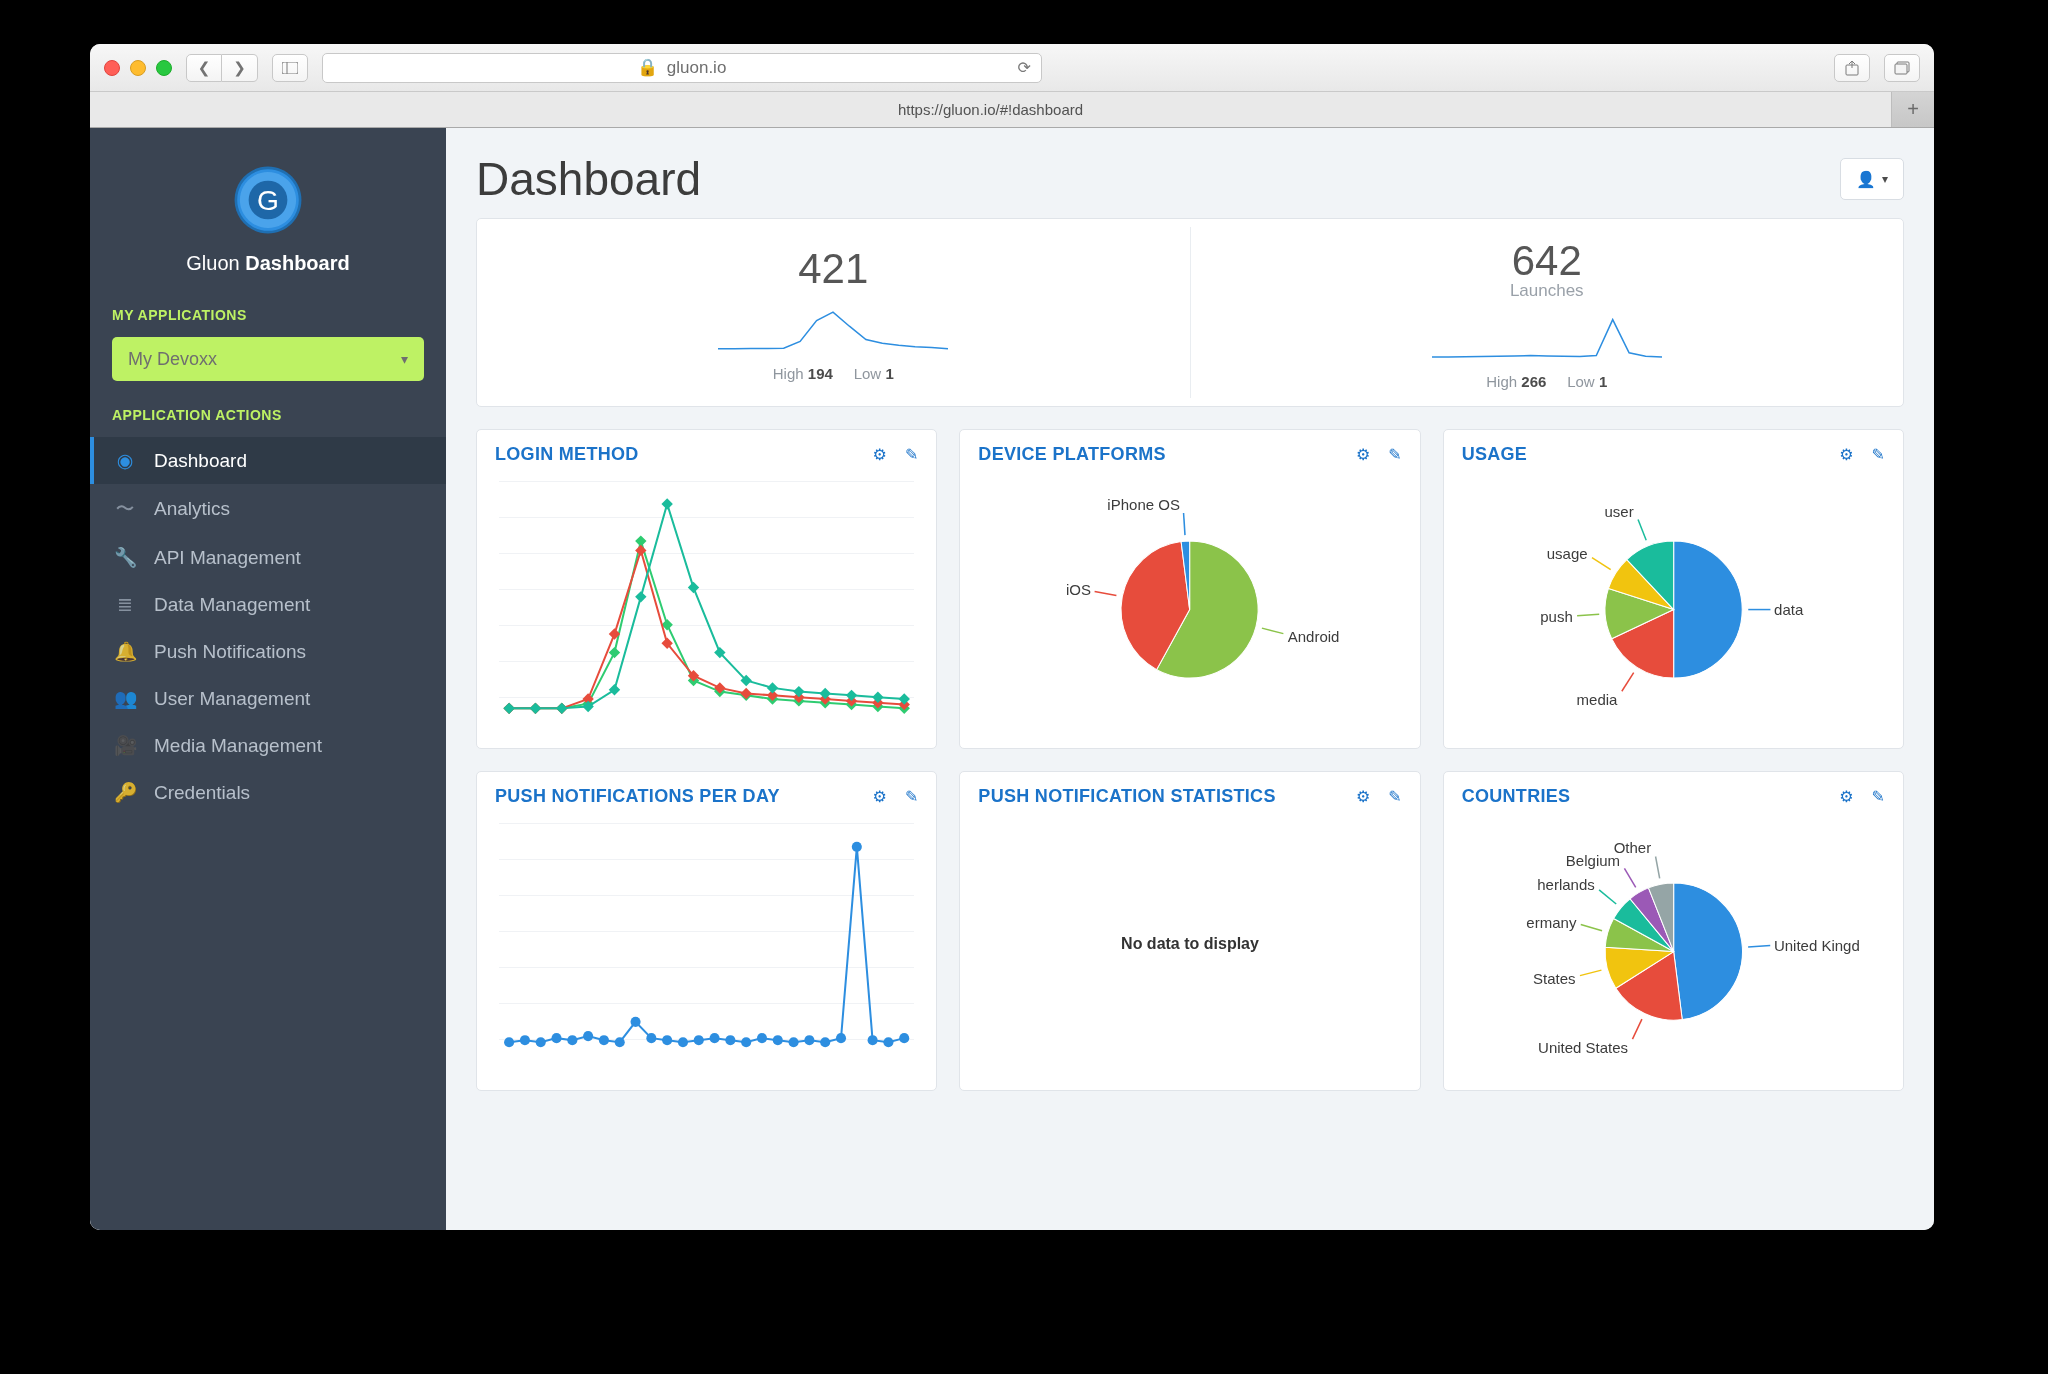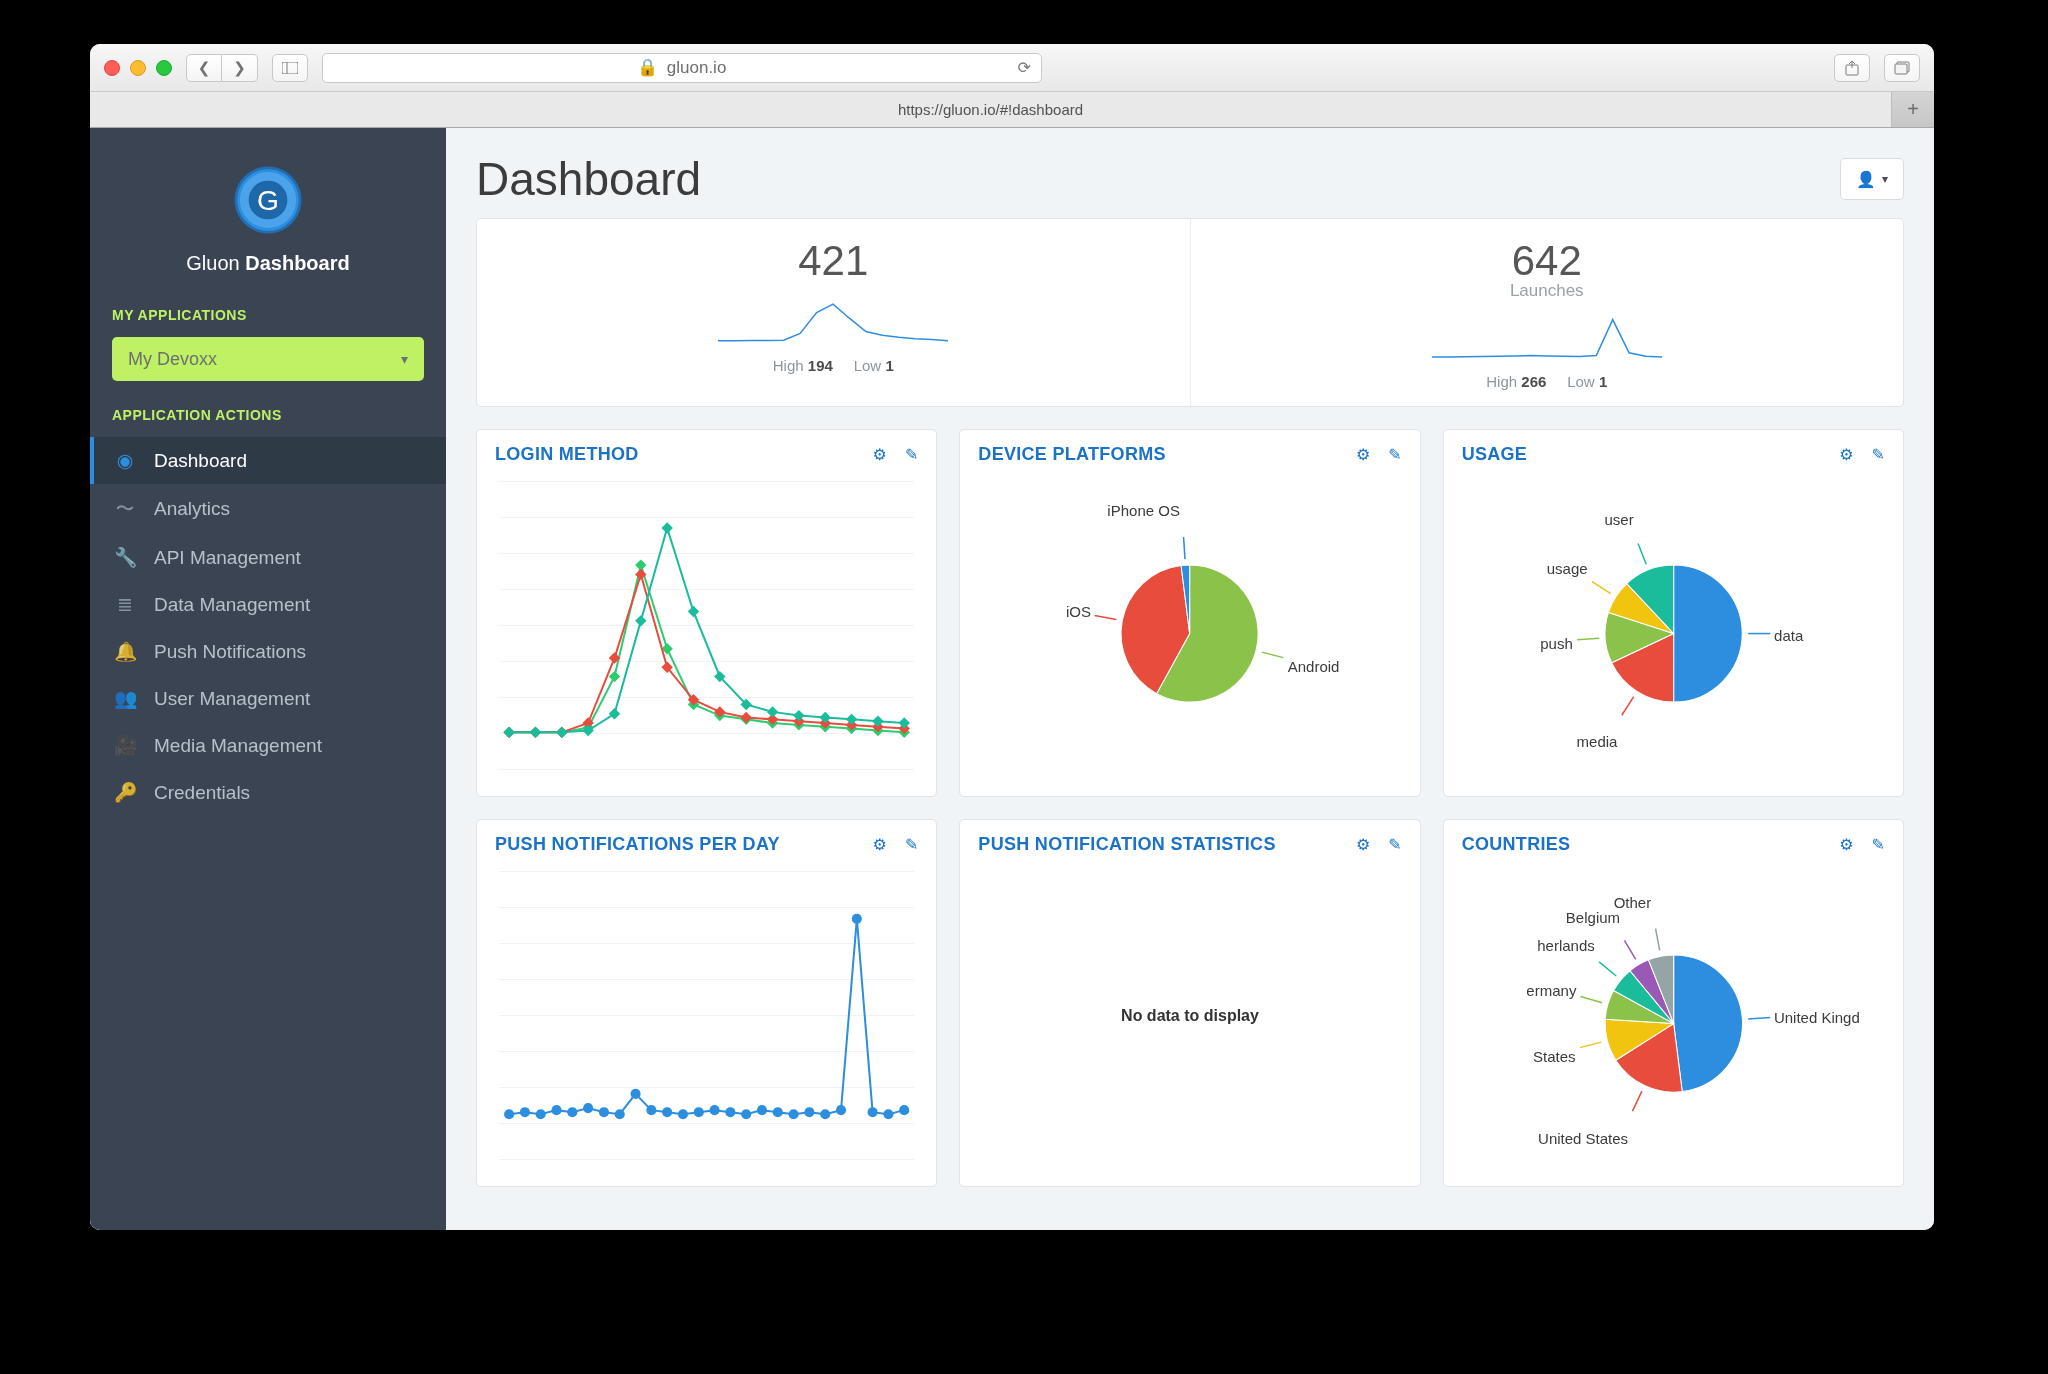--- a/index.html
+++ b/index.html
@@ -96,33 +96,33 @@
   
   .main { flex:1; padding:24px 30px; overflow:auto; }
   .page-hdr { display:flex; justify-content:space-between; align-items:center; margin-bottom:12px;}
   .page-title { font-size:46px; color:#3c3c3c; font-weight:300;}
   .user-btn {
     background:#fff; border:1px solid #d8dde3; border-radius:5px; width:64px; height:42px;
     display:flex; align-items:center; justify-content:center; gap:6px; color:#4c4c4c;
   }
   .stat-row {
     background:#fff; border:1px solid #e0e4e9; border-radius:5px;
-    display:flex; margin-bottom:22px;
+    display:flex; margin-bottom:22px;align-items:center;
   }
   .stat-cell { flex:1; text-align:center; padding:18px 10px 16px; border-right:1px solid #e9edf1;}
   .stat-cell:last-child{border-right:none;}
   .stat-val { font-size:42px; color:#565656; font-weight:300;}
   .stat-lbl { font-size:17px; color:#9aa1a9; margin-top:-4px;}
   .spark { margin:14px auto 8px; width:240px; height:46px;}
   .stat-sub { font-size:15px; color:#8f969e;}
   .stat-sub b { color:#4c4c4c; font-weight:700;}
   .cards { display:grid; grid-template-columns:repeat(3,1fr); gap:22px;}
   .card {
     background:#fff; border:1px solid #e0e4e9; border-radius:5px;
-    height:368px; padding:14px 18px; display:flex; flex-direction:column;
+    height:320px; padding:14px 18px; display:flex; flex-direction:column;
     position:relative;
   }
   .card-hdr { display:flex; align-items:center; justify-content:space-between; margin-bottom:4px;}
   .card-title { color:#1b73c9; font-size:18px; font-weight:600; letter-spacing:.3px;}
   .card-tools { display:flex; gap:18px; color:#1b73c9;}
   .card-body { flex:1; position:relative; }
   .grid-bg {
     position:absolute; inset:12px 4px 8px 4px;
     background-image:linear-gradient(#f0f2f5 1px,transparent 1px);
     background-size:100% 36px;

